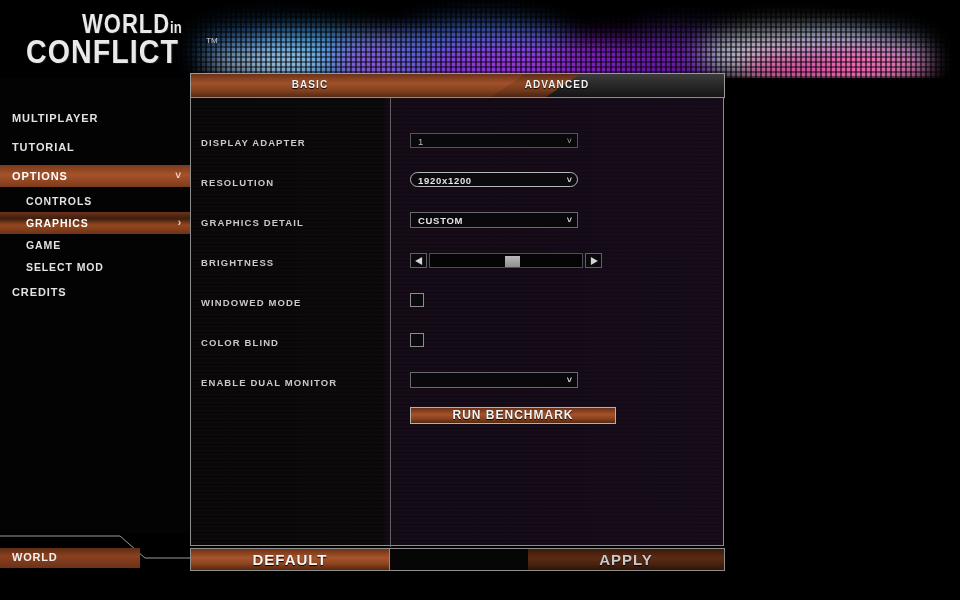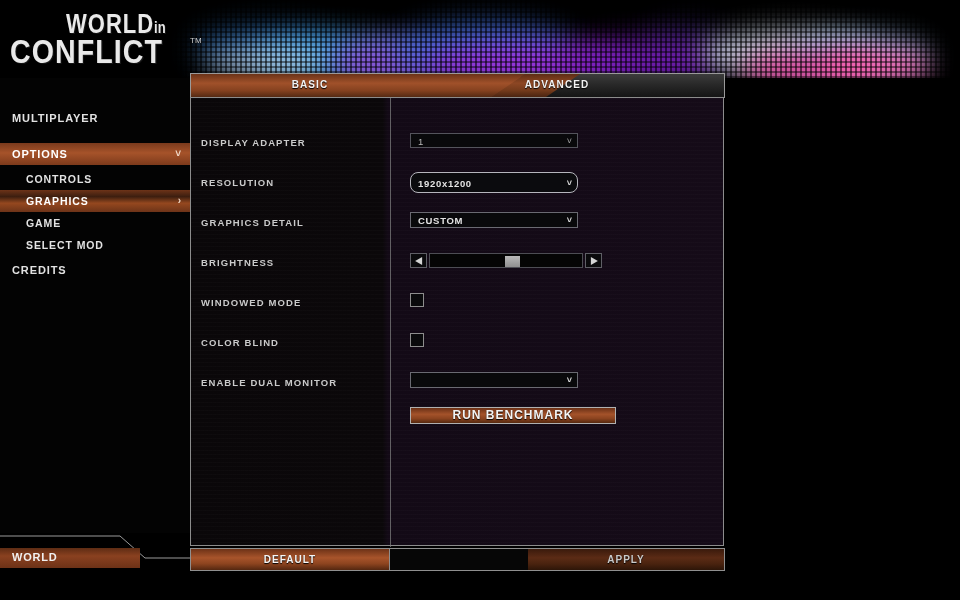--- a/index.html
+++ b/index.html
@@ -61,21 +61,21 @@
     pointer-events: none;
   }
   .banner-fade-l {
     position:absolute; left:0; top:0; width:200px; height:78px;
     background: linear-gradient(90deg, #000 38%, rgba(0,0,0,0) 100%);
   }
 
   
   .logo {
     position: absolute;
-    left: 8px; top: 6px;
+    left: 24px; top: 6px;
     width: 190px; height: 56px;
     z-index: 6;
     text-decoration: underline;
   }
   .logo-l1, .logo-l2 {
     position: absolute;
     font-family: "Liberation Sans", sans-serif;
     font-weight: bold;
     color: #e9e9e9;
     letter-spacing: 1px;
@@ -275,21 +275,21 @@
   .dd {
     position: relative;
     height: 16px;
     border: 1px solid #6a6a72;
     background: #09090b;
     box-sizing: border-box;
   }
   .dd.small { width: 168px; height: 15px; border-color: #54545c; }
   .dd.wide  { width: 168px; }
   .dd.hl {
-    width: 168px; height: 21px;
+    width: 168px; height: 15px;
     border-color: #b6b6bd;
     background: #0b0b0e;
     border-radius: 8px;
   }
   .dd-val {
     position: absolute;
     left: 7px; top: 50%;
     transform: translateY(-50%);
     font-size: 9.5px;
     letter-spacing: .7px;
@@ -380,21 +380,21 @@
     border: 1px solid #8f8f8f;
     box-sizing: border-box;
     background: #060606;
     z-index: 5;
   }
   .bb-btn {
     position: absolute;
     top: 0; height: 21px;
     line-height: 21px;
     text-align: center;
-    font-size: 10px;
+    font-size: 15px;
     font-weight: bold;
     letter-spacing: 1px;
     text-shadow: 0 1px 1px #000;
   }
   .bb-default {
     left: 0; width: 199px;
     background: linear-gradient(180deg, #6d3217 0%, #a8542b 42%, #8d441f 70%, #542710 100%);
     color: #f6f6f6;
     border-right: 1px solid #8f8f8f;
     box-sizing: border-box;
@@ -442,20 +442,23 @@
     <div class="logo-tm">TM</div>
   </div>
 
   <div class="sidebar">
     <div style="height:22px"></div>
     <div class="nav-gap"></div>
     <div class="nav-item">
       <span>MULTIPLAYER</span>
     </div>
     <div class="nav-gap"></div>
+    <div class="nav-item">
+      <span>TUTORIAL</span>
+    </div>
     <div class="nav-gap"></div>
     <div class="nav-item sel">
       <span>OPTIONS</span>
       <span class="nav-arrow">˅</span>
     </div>
     <div style="height:3px"></div>
     <div class="nav-item sub">
       <span>CONTROLS</span>
     </div>
     <div class="nav-item sub sel">

